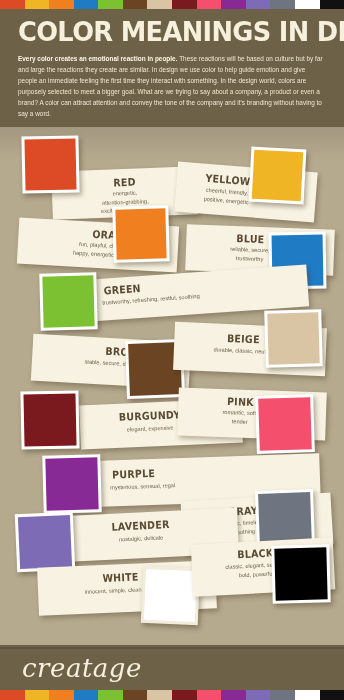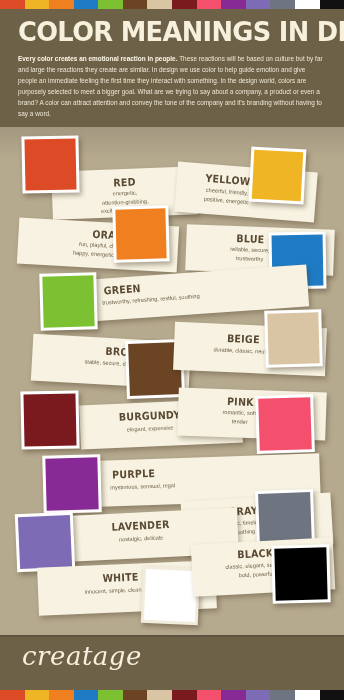--- a/index.html
+++ b/index.html
@@ -95,21 +95,21 @@
     position: absolute;
     background: #fff;
     padding: 3px 3px 3px 3px;
     box-shadow: 2px 3px 5px rgba(60,45,25,0.40);
   }
   .swatch i { display: block; width: 100%; height: 100%; }
 
   
   .footer {
     position: absolute; bottom: 10px; left: 0;
-    width: 344px; height: 55px;
+    width: 344px; height: 43px;
     background: #6d6148;
     border-top: 2px solid #5d5340;
     text-decoration: underline;
   }
   .logo {
     position: absolute; left: 22px; top: 4px;
     font-family: "DejaVu Serif", serif;
     font-style: italic;
     font-size: 26px;
     color: #f6f0dc;

